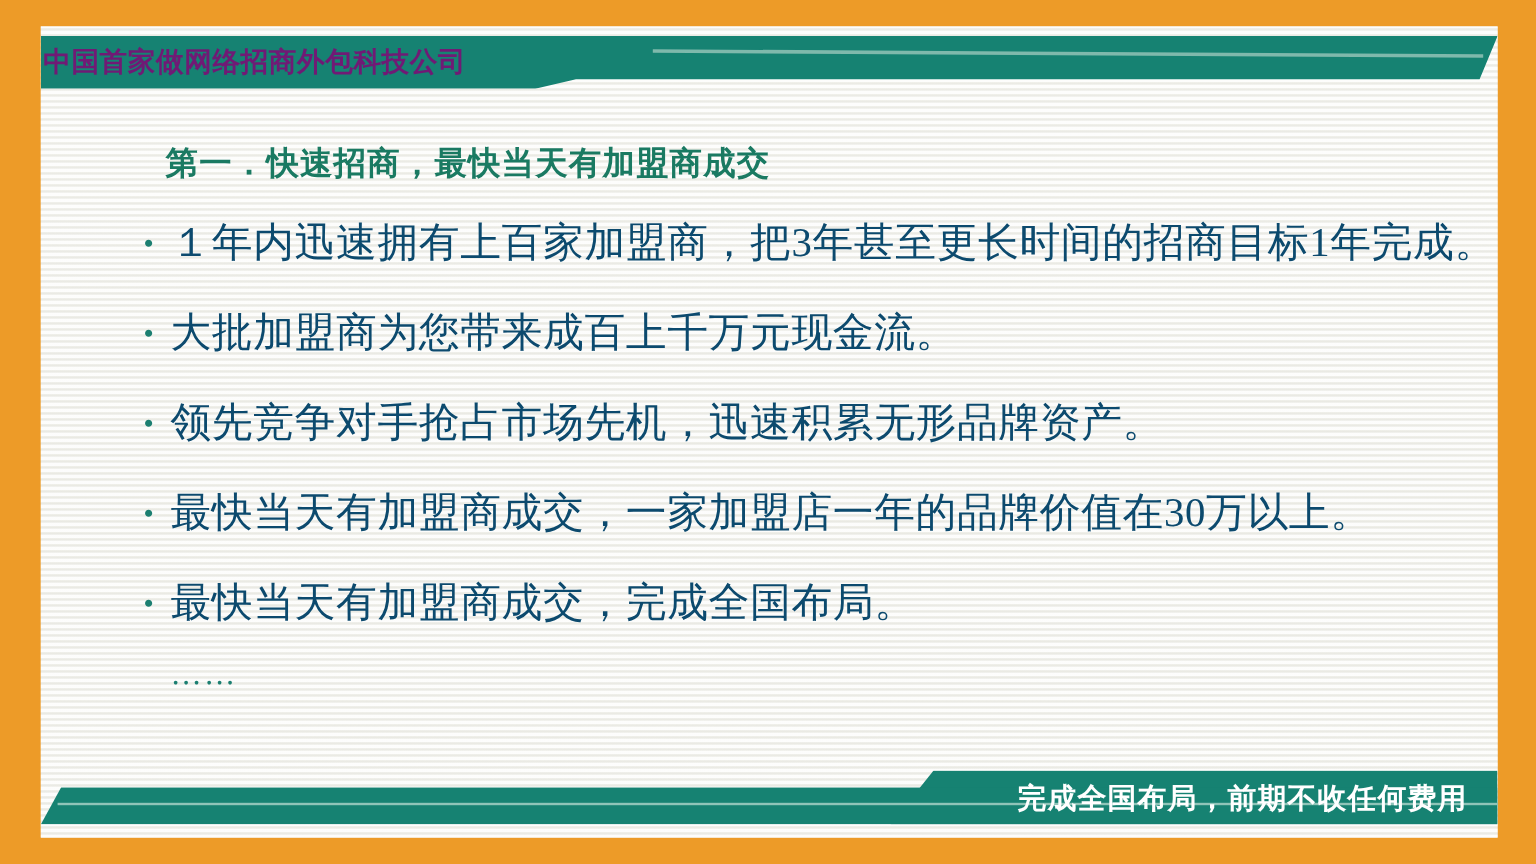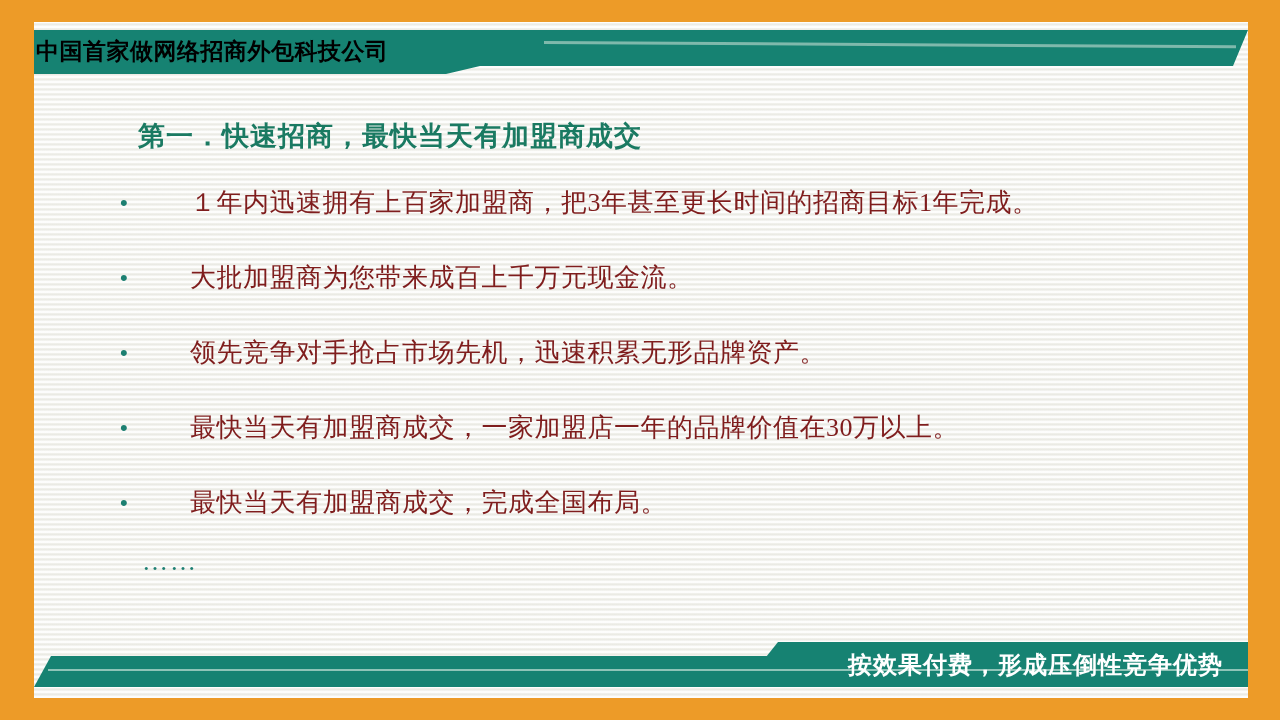--- a/index.html
+++ b/index.html
@@ -55,21 +55,21 @@
     transform: skewY(0.35deg);
     transform-origin: left center;
   }
   #header-title {
     position: absolute;
     left: 36px;
     top: 31px;
     height: 40px;
     display: flex;
     align-items: center;
-    color: #000000;
+    color: #701a75;
     font-size: 23px;
     font-weight: bold;
     letter-spacing: 0.5px;
     white-space: nowrap;
     font-family: "Liberation Sans", "DejaVu Sans", sans-serif;
   }
 
   
   #content {
     position: absolute;
@@ -97,26 +97,25 @@
   .bullet-dot {
     flex: 0 0 auto;
     width: 22px;
     font-size: 22px;
     line-height: 34px;
     color: #1C7F71;
     text-align: left;
   }
   .bullet-text {
     font-family: "Liberation Serif", "DejaVu Serif", serif;
-    font-size: 26px;
+    font-size: 34px;
     line-height: 34px;
-    color: #7f1d1d;
+    color: #0c4a6e;
     white-space: nowrap;
     letter-spacing: 0.5px;
-    margin-left: 48px;
   }
 
   #ellipsis {
     margin-left: 22px;
     margin-top: -14px;
     color: #1C7F71;
     font-size: 26px;
     font-family: "Liberation Serif", "DejaVu Serif", serif;
     letter-spacing: 2px;
   }
@@ -203,15 +202,15 @@
       <span class="bullet-text">最快当天有加盟商成交，完成全国布局。</span>
     </div>
 
     <div id="ellipsis">……</div>
 
   </div>
 
   <div id="footer-right-block"></div>
   <div id="footer-band"></div>
   <div id="footer-accentline"></div>
-  <div id="footer-text">按效果付费，形成压倒性竞争优势</div>
+  <div id="footer-text">完成全国布局，前期不收任何费用</div>
 
 </div>
 
 </body></html>

